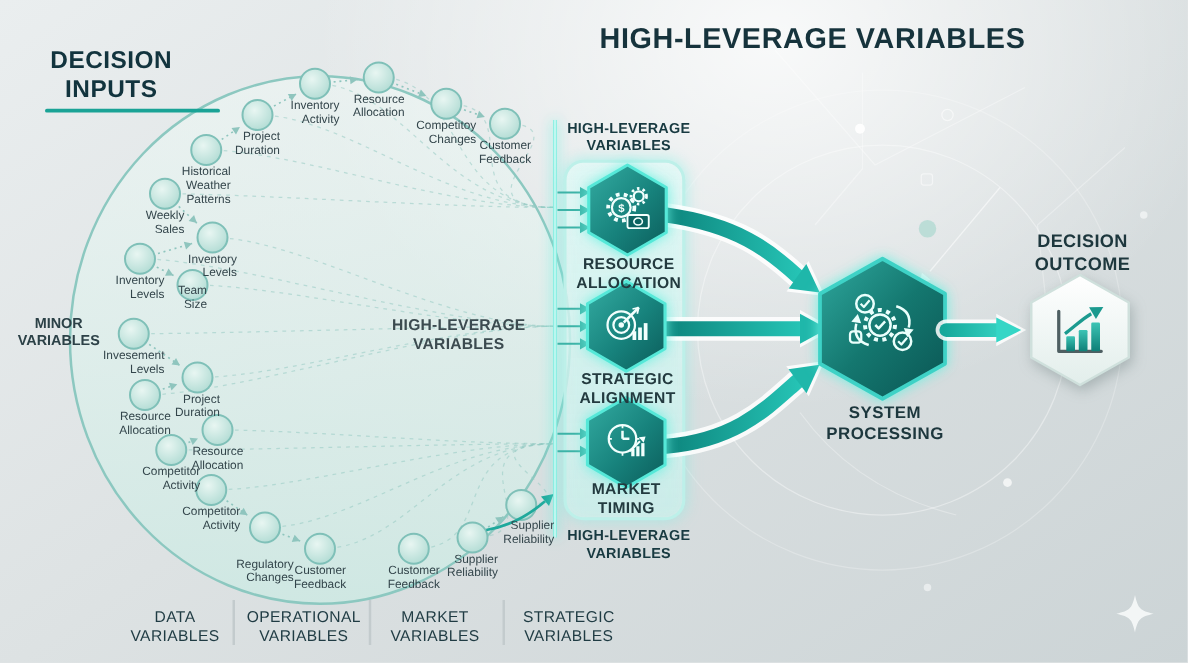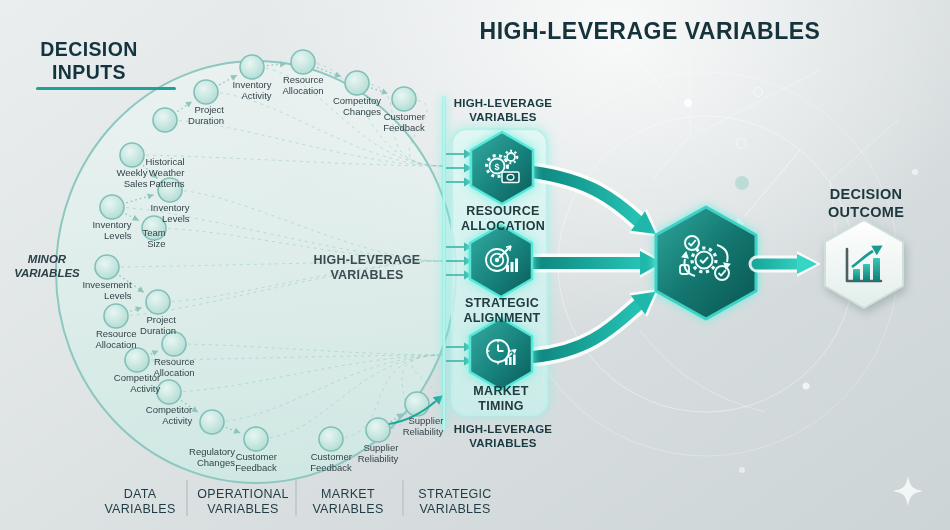--- a/index.html
+++ b/index.html
@@ -9,21 +9,21 @@
     background:
       radial-gradient(ellipse at 65% 6%, rgba(255,255,255,.8), rgba(255,255,255,0) 42%),
       linear-gradient(145deg,#eaeeef 0%,#dde2e3 45%,#ccd4d6 100%);
   }
   .pre{white-space:pre-line;}
   .abs{position:absolute;transform:translate(-50%,-50%);text-align:center;}
   .main-title{left:650px;top:31px;font-size:23px;font-weight:bold;color:#16333c;letter-spacing:.5px;white-space:nowrap;}
   .sub-title{left:650px;top:54px;font-size:15px;color:#2b4950;letter-spacing:1.5px;white-space:nowrap;}
   .di-title{left:89px;top:61px;font-size:19.5px;font-weight:bold;color:#12343e;line-height:1.2;letter-spacing:.4px;}
   .di-underline{position:absolute;left:36px;top:87px;width:140px;height:2.5px;background:#1aa396;border-radius:2px;}
-  .minor-label{left:47px;top:267px;font-size:11.5px;font-weight:bold;color:#2c4147;line-height:1.2;font-style:italic;}
+  .minor-label{left:47px;top:267px;font-size:11.5px;font-weight:bold;color:#2c4147;line-height:1.2;}
   .circle-hlv{left:367px;top:268px;font-size:12.5px;font-weight:bold;color:#3c4b50;line-height:1.2;letter-spacing:.2px;}
   .panel-label{font-size:11.5px;font-weight:bold;color:#183a41;line-height:1.2;letter-spacing:.2px;}
   .hex-label{font-size:12.5px;font-weight:bold;color:#233a3f;line-height:1.18;letter-spacing:.3px;}
   .sp-label{left:708px;top:339px;font-size:13.5px;font-weight:bold;color:#1d373d;line-height:1.25;letter-spacing:.4px;}
   .do-title{left:866px;top:203px;font-size:14.5px;font-weight:bold;color:#1d373d;line-height:1.25;letter-spacing:.3px;}
   .do-sub{left:866px;top:329px;font-size:11.5px;font-weight:bold;color:#23404a;line-height:1.25;letter-spacing:.3px;}
   .cat-label{font-size:12.5px;font-weight:normal;color:#1f3b43;line-height:1.22;letter-spacing:.3px;}
   .cat-divider{position:absolute;top:480px;width:1.5px;height:36px;background:#c3cbcd;}
   .node-label{position:absolute;transform:translateX(-50%);text-align:right;font-size:9.5px;line-height:1.14;color:#33454b;white-space:pre-line;}
   .fan{fill:none;stroke:#96cac3;stroke-width:1;stroke-dasharray:3 4;opacity:.55;}
@@ -329,20 +329,22 @@
 <div class="abs panel-label pre" style="left:503px;top:437px;">HIGH-LEVERAGE
 VARIABLES</div>
 
 <div class="abs hex-label pre" style="left:503px;top:219px;">RESOURCE
 ALLOCATION</div>
 <div class="abs hex-label pre" style="left:502px;top:311px;">STRATEGIC
 ALIGNMENT</div>
 <div class="abs hex-label pre" style="left:501px;top:399px;">MARKET
 TIMING</div>
 
+<div class="abs sp-label pre">SYSTEM
+PROCESSING</div>
 <div class="abs do-title pre">DECISION
 OUTCOME</div>
 
 <div class="abs cat-label pre" style="left:140px;top:502px;">DATA
 VARIABLES</div>
 <div class="abs cat-label pre" style="left:243px;top:502px;">OPERATIONAL
 VARIABLES</div>
 <div class="abs cat-label pre" style="left:348px;top:502px;">MARKET
 VARIABLES</div>
 <div class="abs cat-label pre" style="left:455px;top:502px;">STRATEGIC
@@ -356,21 +358,21 @@
       <div class="node-label" style="left: 206px; top: 105px;">Project
 Duration</div>
       <div class="node-label" style="left: 252px; top: 80px;">Inventory
 Activity</div>
       <div class="node-label" style="left: 303px; top: 75px;">Resource
 Allocation</div>
       <div class="node-label" style="left: 357px; top: 96px;">Competitoy
 Changes</div>
       <div class="node-label" style="left: 404px; top: 112px;">Customer
 Feedback</div>
-      <div class="node-label" style="left: 165px; top: 133px; margin-top: 24px;">Historical
+      <div class="node-label" style="left: 165px; top: 133px;">Historical
 Weather
 Patterns</div>
       <div class="node-label" style="left: 132px; top: 168px;">Weekly
 Sales</div>
       <div class="node-label" style="left: 170px; top: 203px;">Inventory
 Levels</div>
       <div class="node-label" style="left: 112px; top: 220px;">Inventory
 Levels</div>
       <div class="node-label" style="left: 154px; top: 228px;">Team
 Size</div>

